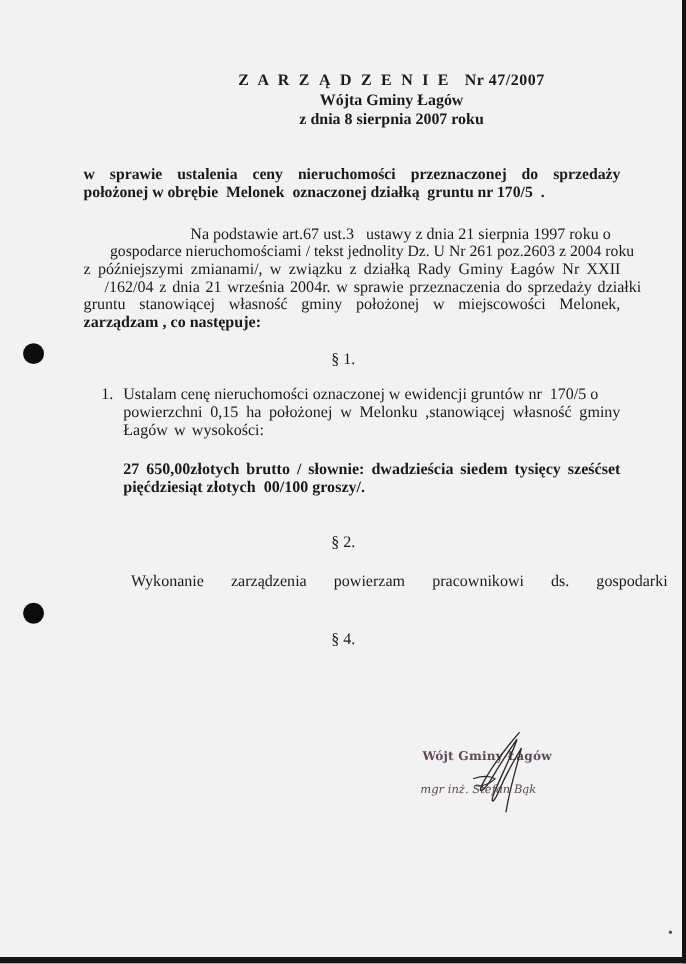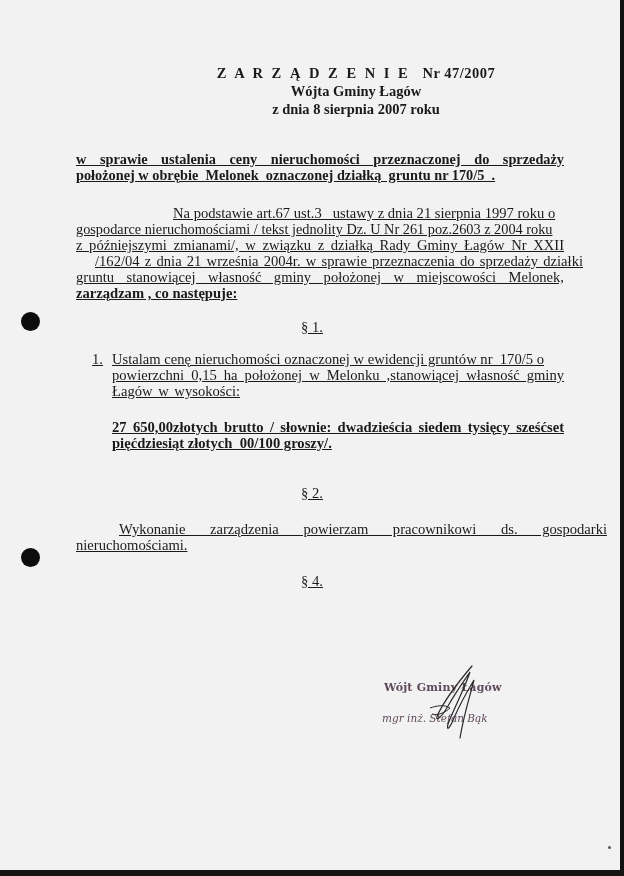--- a/index.html
+++ b/index.html
@@ -14,21 +14,21 @@
       background: #f2f2f3;
     }
     .edge-right { position: absolute; right: 0; top: 0; width: 4px; height: 876px; background: #111; }
     .edge-bottom { position: absolute; left: 0; bottom: 0; width: 624px; height: 6px; background: #151515; }
     .hole { position: absolute; width: 19px; height: 19px; border-radius: 50%; background: #0c0c0c; }
 
     .title-block { position: absolute; left: 0; width: 624px; text-align: center; font-weight: bold; font-size: 14.5px; line-height: 18px; }
     .title-block .t1 { letter-spacing: 2.5px; }
     .title-block .t1 .nr { letter-spacing: 0.5px; }
 
-    .line { position: absolute; left: 76px; width: 488px; font-size: 14.6px; line-height: 16px; white-space: nowrap; text-decoration: underline; }
+    .line { position: absolute; left: 76px; width: 488px; font-size: 14.6px; line-height: 16px; white-space: nowrap; }
     .just { text-align: justify; text-align-last: justify; white-space: normal; }
     .bold { font-weight: bold; }
     .center { text-align: center; }
 
     .stamp { position: absolute; font-family: "DejaVu Serif", serif; color: #5f4a5a; }
     .stamp-1 { left: 384px; top: 681px; font-size: 11px; font-weight: bold; letter-spacing: 0.2px; }
     .stamp-2 { left: 382px; top: 712px; font-size: 10.5px; font-style: italic; }
     .signature { position: absolute; left: 420px; top: 662px; width: 70px; height: 80px; }
   </style>
 </head>
@@ -45,38 +45,37 @@
       &nbsp;<span class="nr">Nr 47/2007</span>
     </div>
     <div>Wójta Gminy Łagów</div>
     <div>z dnia 8 sierpnia  2007 roku</div>
   </div>
 
   <div class="line bold just" style="top:151px; width:488px; font-size:14.3px;">w sprawie ustalenia ceny nieruchomości przeznaczonej do sprzedaży</div>
   <div class="line bold" style="top:167px; font-size:14.3px; white-space:pre;">położonej w obrębie  Melonek  oznaczonej działką  gruntu nr 170/5  .</div>
 
   <div class="line" style="left:173px; width:391px; top:205px; white-space:pre;">Na podstawie art.67 ust.3   ustawy z dnia 21 sierpnia 1997 roku o</div>
-  <div class="line" style="top:221px; font-size:14.3px;">gospodarce nieruchomościami / tekst jednolity Dz. U Nr 261 poz.2603 z 2004 roku</div>
+  <div class="line" style="top:221px; font-size:14.3px;margin-left:24px;">gospodarce nieruchomościami / tekst jednolity Dz. U Nr 261 poz.2603 z 2004 roku</div>
   <div class="line just" style="top:237px;">z późniejszymi zmianami/, w związku z działką Rady Gminy Łagów  Nr XXII</div>
   <div class="line just" style="top:253px;margin-left:19px;">/162/04 z dnia 21 września 2004r. w sprawie przeznaczenia do sprzedaży działki</div>
   <div class="line bold" style="top:285px;">zarządzam , co następuje:</div>
   <div class="line just" style="top:269px;">gruntu stanowiącej własność gminy  położonej w miejscowości Melonek,</div>
 
   <div class="line center" style="left:0; width:624px; top:319px;">§ 1.</div>
   <div class="line" style="left:92px; width:20px; top:351px;">1.</div>
   <div class="line" style="left:112px; width:452px; top:351px; white-space:pre;">Ustalam cenę nieruchomości oznaczonej w ewidencji gruntów nr  170/5 o</div>
   <div class="line just" style="left:112px; width:452px; top:367px;">powierzchni 0,15 ha położonej w Melonku ,stanowiącej  własność  gminy</div>
   <div class="line" style="left:112px; width:452px; top:383px; word-spacing:2px;">Łagów  w  wysokości:</div>
 
   <div class="line bold just" style="left:112px; width:452px; top:419px;">27 650,00złotych brutto / słownie: dwadzieścia siedem tysięcy sześćset</div>
   <div class="line bold" style="left:112px; width:452px; top:435px; white-space:pre;">pięćdziesiąt złotych  00/100 groszy/.</div>
 
   <div class="line center" style="left:0; width:624px; top:485px;">§ 2.</div>
   <div class="line just" style="top:521px; width:488px;margin-left:43px;">Wykonanie zarządzenia powierzam pracownikowi ds. gospodarki</div>
-  <div class="line" style="top:537px;">nieruchomościami.</div>
 
   <div class="line center" style="left:0; width:624px; top:573px;">§ 4.</div>
 
   <div class="stamp stamp-1">Wójt Gminy Łagów</div>
   <div class="stamp stamp-2">mgr inż. Stefan Bąk</div>
   <svg class="signature" viewBox="0 0 70 80">
     <path d="M52 4 C40 18, 26 36, 18 52 C14 60, 20 58, 28 44 C36 30, 46 16, 50 10 C44 28, 34 46, 28 62 C26 70, 30 66, 34 56 C40 42, 48 28, 54 18 C50 34, 44 52, 40 76" fill="none" stroke="#2a2a2a" stroke-width="1.2" stroke-linecap="round"></path>
     <path d="M10 46 C16 44, 24 42, 30 46 C26 50, 18 54, 12 52" fill="none" stroke="#2a2a2a" stroke-width="1"></path>
   </svg>
 

